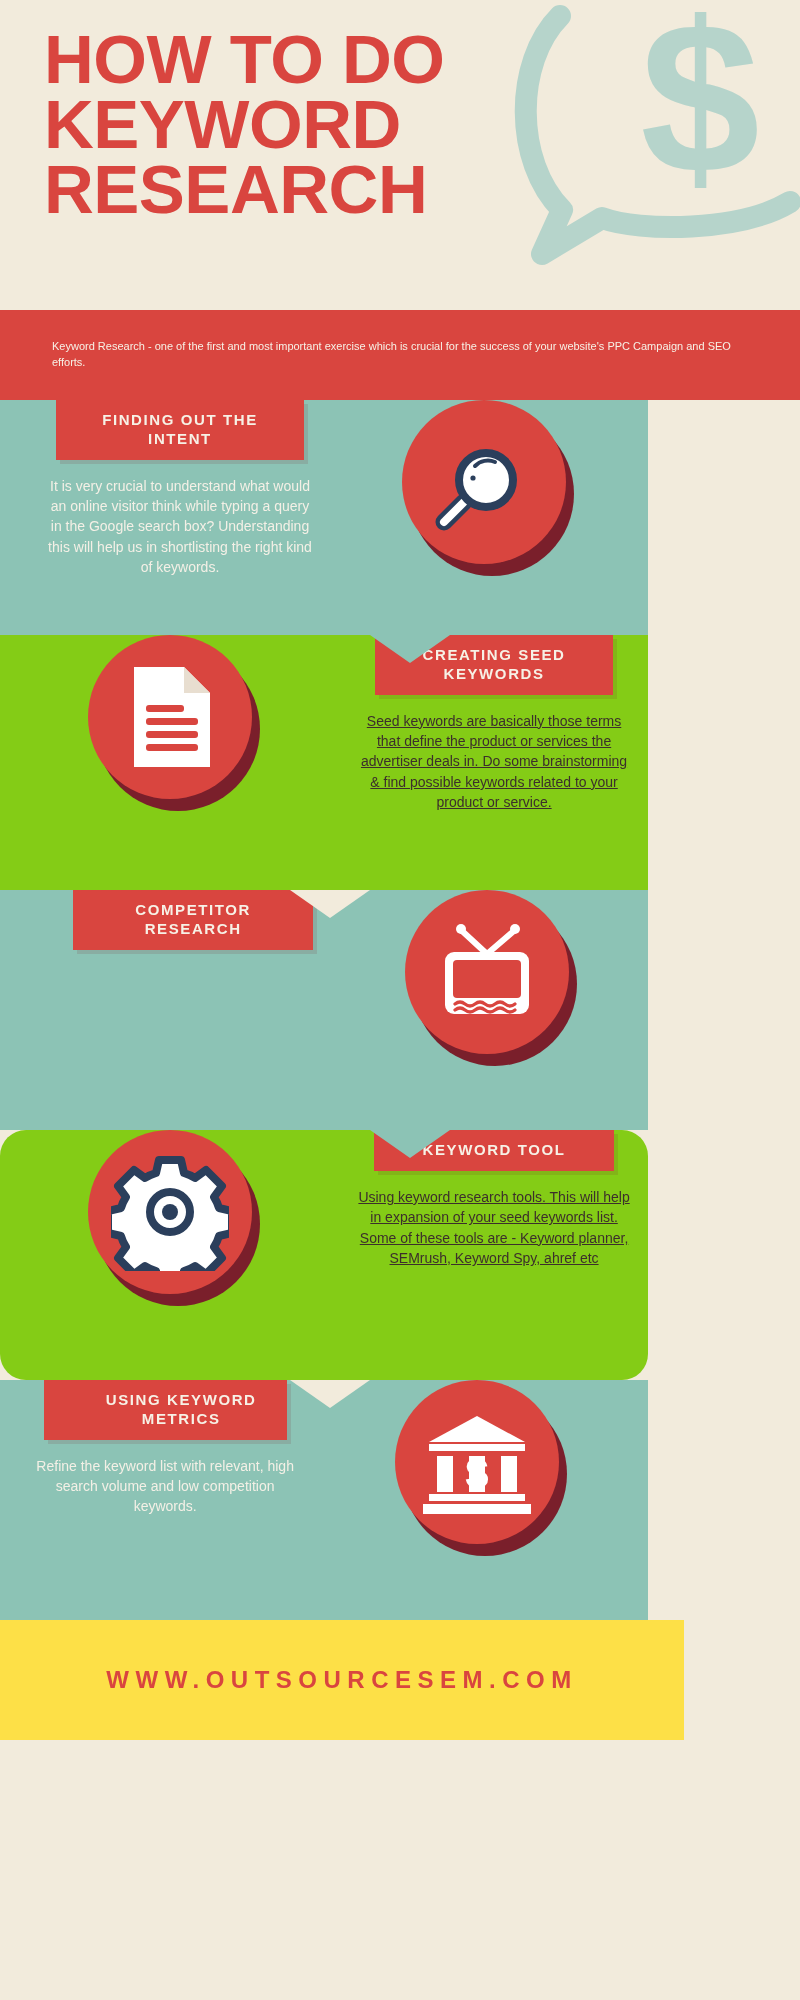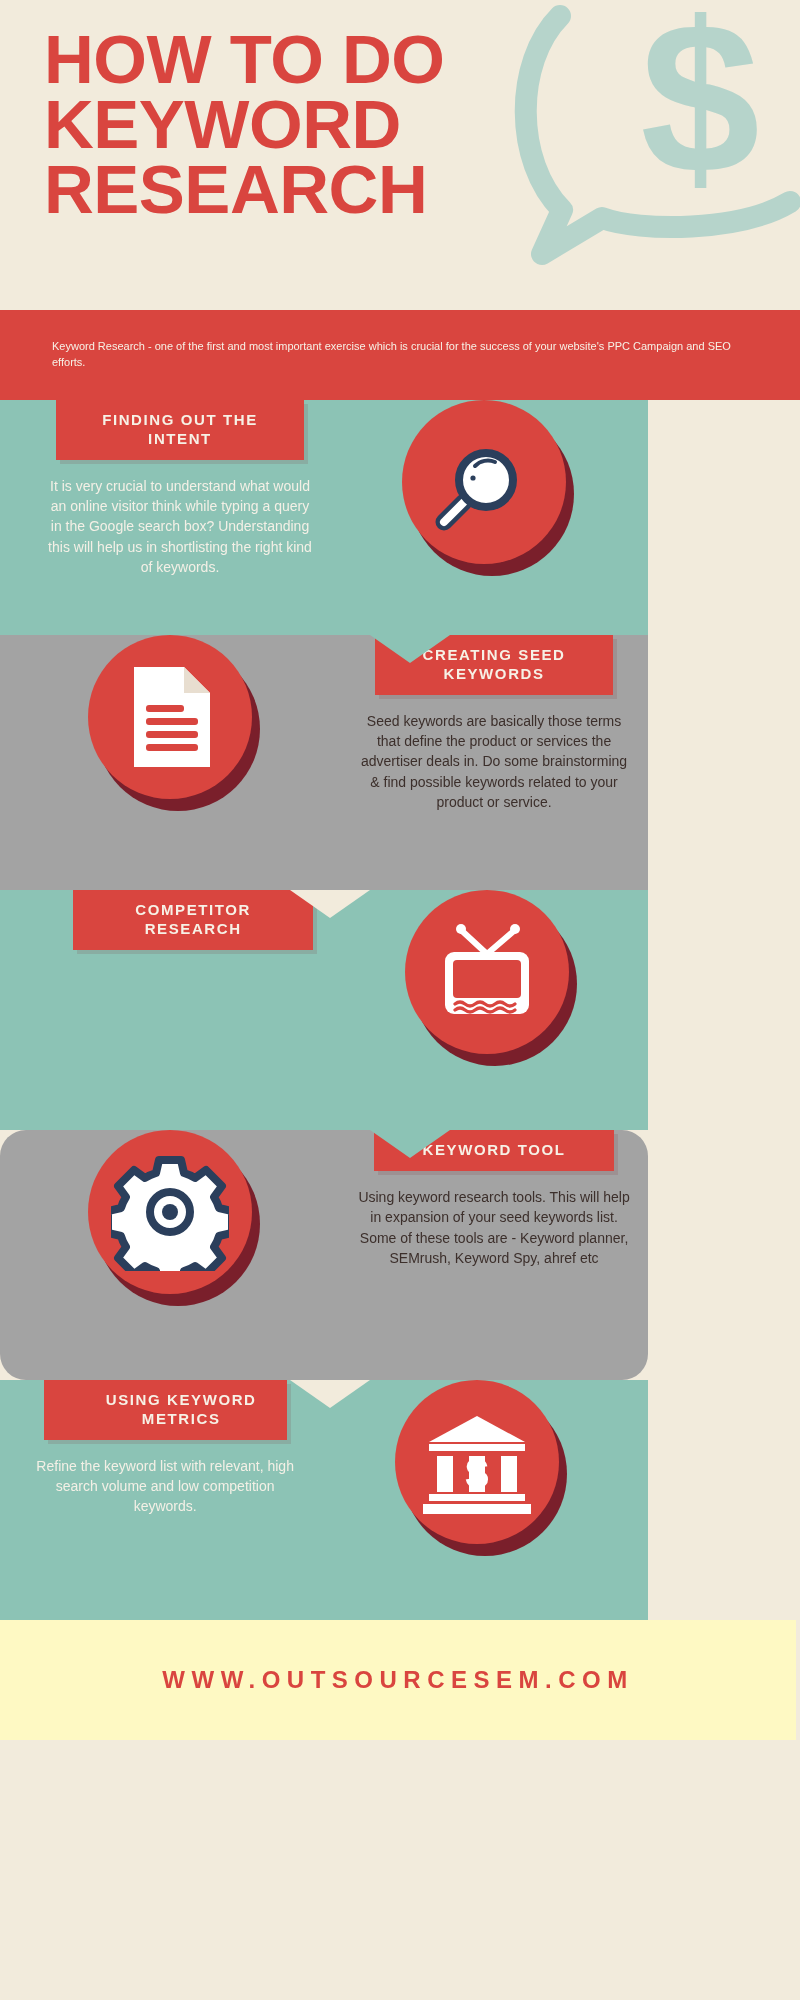--- a/index.html
+++ b/index.html
@@ -55,21 +55,21 @@
 
   
   .section {
     position:relative;
     width:648px;
     display:flex;
     align-items:flex-start;
     overflow:visible;
   }
   .section.teal { background:#8cc3b5; }
-  .section.cream { background:#a3a3a3; }
+  .section.cream { background:#84cc16; }
 
   .notch {
     position:absolute;
     bottom:-28px;
     width:0; height:0;
     border-left:40px solid transparent;
     border-right:40px solid transparent;
     z-index:5;
   }
   .notch.from-teal { border-top:28px solid #8cc3b5; }
@@ -107,21 +107,21 @@
   .label.w5 { width:243px;padding-left:48px; }
 
   .body-text {
     margin-top:16px;
     font-size:14px;
     line-height:1.46;
     text-align:center;
     width:268px;
   }
   .body-text.on-teal  { color:#f4f0e6; }
-  .body-text.on-cream { color:#3c2f2b; }
+  .body-text.on-cream { color:#3c2f2b;text-decoration:underline; }
   .body-text.wide { width:276px; }
 
   
   .badge {
     position:relative;
     width:164px; height:164px;
   }
   .badge .shadow {
     position:absolute; left:8px; top:12px;
     width:164px; height:164px;
@@ -132,22 +132,22 @@
     position:absolute; left:0; top:0;
     width:164px; height:164px;
     border-radius:50%;
     background:#d9453f;
     display:flex; align-items:center; justify-content:center;
   }
   .badge svg { display:block; }
 
   
   .footer {
-    width:796px;
-    background:#fef9c3;
+    width:684px;
+    background:#fde047;
     display:flex; align-items:center; justify-content:center;
     height:120px;
   }
   .footer-url {
     color:#d9453f;
     font-size:24px;
     font-weight:bold;
     letter-spacing:6.5px;
     text-transform:uppercase;
   }

